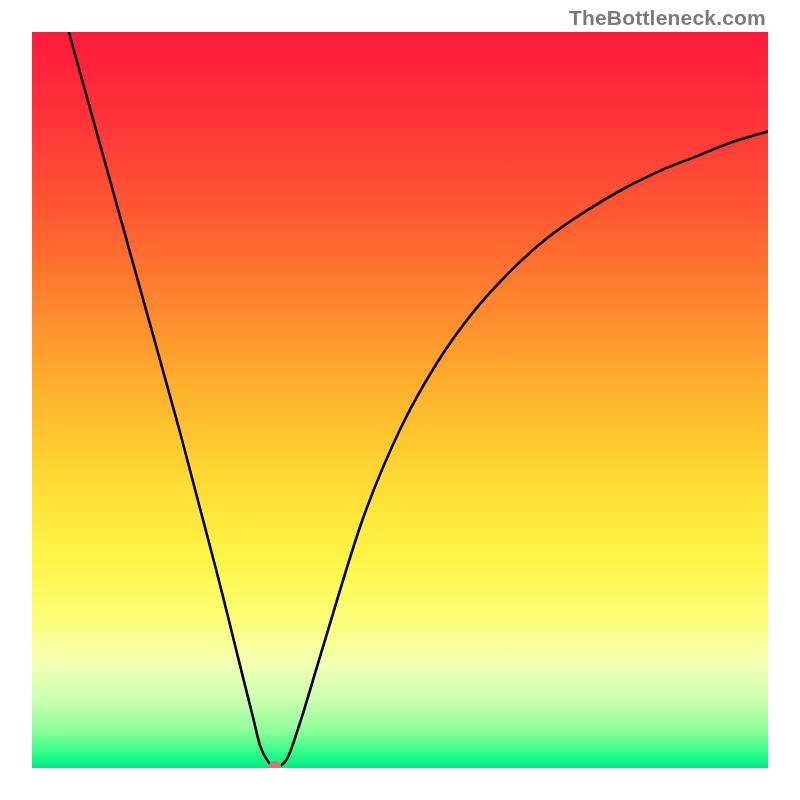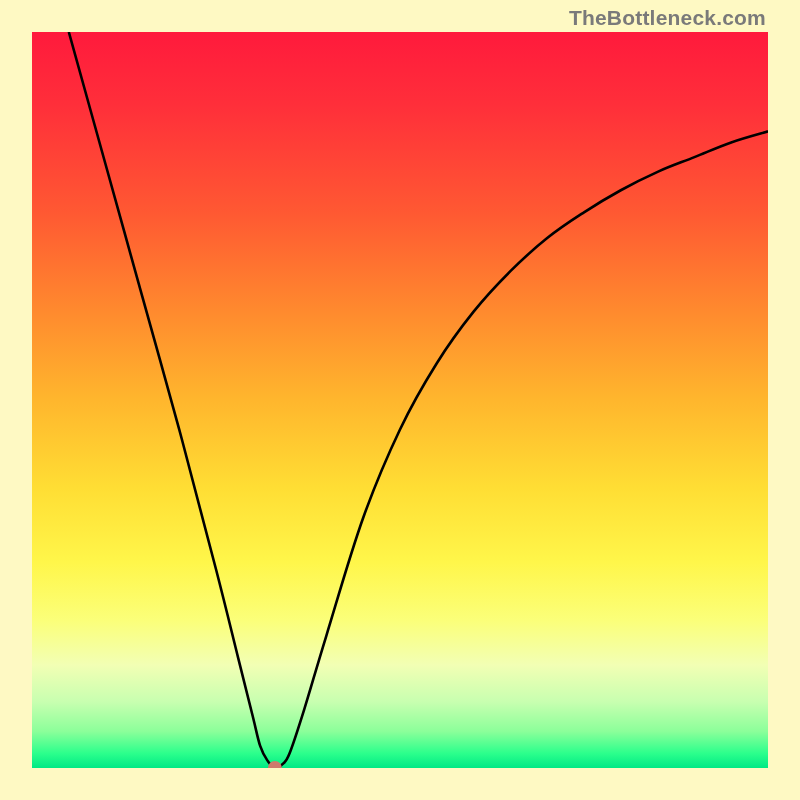--- a/index.html
+++ b/index.html
@@ -7,21 +7,21 @@
     padding: 0;
     width: 800px;
     height: 800px;
     background: #000;
     overflow: hidden;
   }
   .frame {
     position: relative;
     width: 800px;
     height: 800px;
-    background: #fef9c3;
+    background: #ffffff;
   }
   .plot {
     position: absolute;
     left: 32px;
     top: 32px;
     width: 736px;
     height: 736px;
     background: linear-gradient(
       to bottom,
       #ff1a3c 0%,

